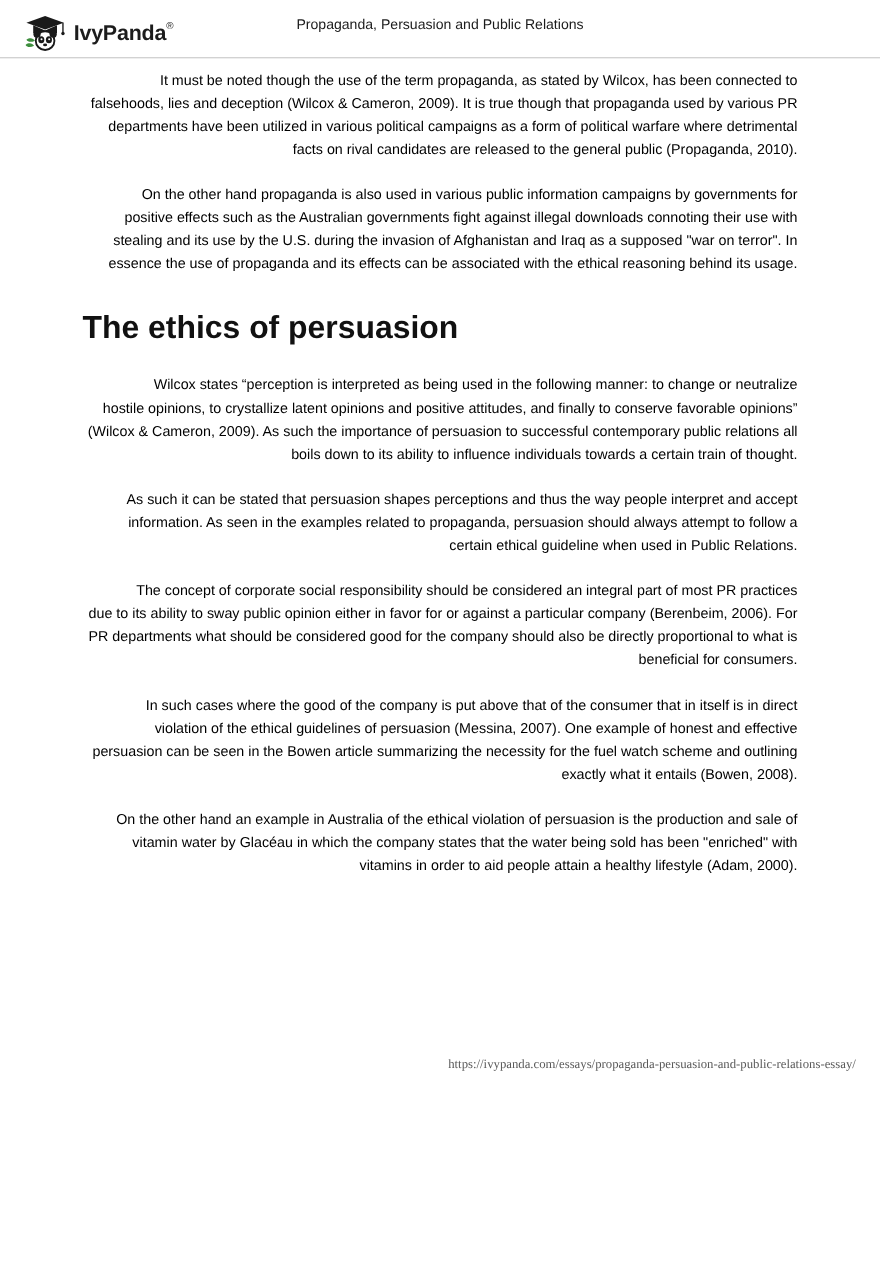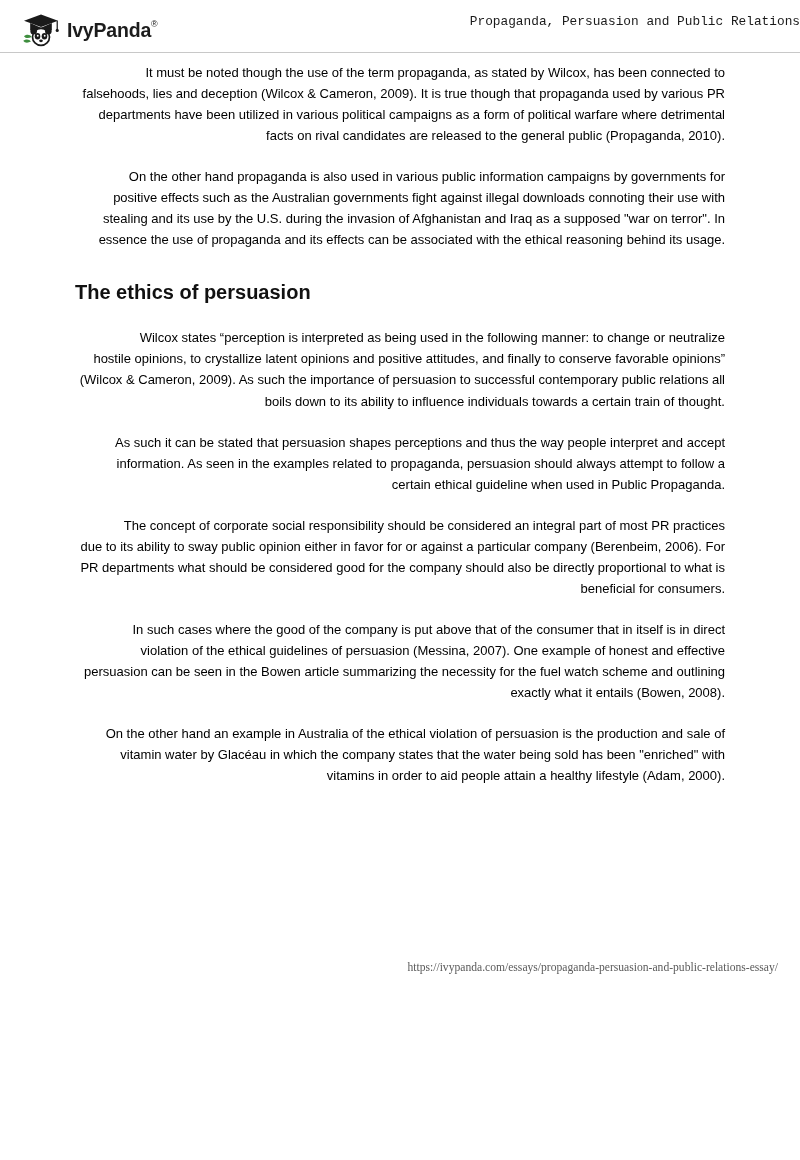--- a/index.html
+++ b/index.html
@@ -63,24 +63,24 @@
     vertical-align: super;
     position: relative;
     top: -2px;
   }
 
   .doc-title {
     position: absolute;
     top: 14px;
     left: 0;
     width: 800px;
-    text-align: right;
+    text-align: center;
     font-size: 12.8px;
     color: #1a1a1a;
-    font-family: Liberation Mono, monospace;
+    font-family: Liberation Sans, sans-serif;
   }
 
   .header-rule {
     position: absolute;
     top: 52px;
     left: 0;
     width: 800px;
     height: 1px;
     background: #c8c8c8;
   }
@@ -98,21 +98,21 @@
     font-size: 13px;
     line-height: 1.62;
     text-align: right;
     color: #000000;
     text-indent: 29px;
     font-family: "Liberation Sans", sans-serif;
   }
 
   .content h2 {
     margin: 30px 0 22px 0;
-    font-size: 20px;
+    font-size: 29px;
     font-weight: bold;
     color: #111111;
     line-height: 1.25;
     font-family: "Liberation Sans", sans-serif;
   }
 
   
   .page-footer {
     position: absolute;
     bottom: 18px;
@@ -168,21 +168,21 @@
   </div>
 
   <div class="content">
 
     <p>It must be noted though the use of the term propaganda, as stated by Wilcox, has been connected to falsehoods, lies and deception (Wilcox &amp; Cameron, 2009). It is true though that propaganda used by various PR departments have been utilized in various political campaigns as a form of political warfare where detrimental facts on rival candidates are released to the general public (Propaganda, 2010).</p>
     <p>On the other hand propaganda is also used in various public information campaigns by governments for positive effects such as the Australian governments fight against illegal downloads connoting their use with stealing and its use by the U.S. during the invasion of Afghanistan and Iraq as a supposed "war on terror". In essence the use of propaganda and its effects can be associated with the ethical reasoning behind its usage.</p>
 
     <h2>The ethics of persuasion</h2>
 
     <p>Wilcox states “perception is interpreted as being used in the following manner: to change or neutralize hostile opinions, to crystallize latent opinions and positive attitudes, and finally to conserve favorable opinions” (Wilcox &amp; Cameron, 2009). As such the importance of persuasion to successful contemporary public relations all boils down to its ability to influence individuals towards a certain train of thought.</p>
-    <p>As such it can be stated that persuasion shapes perceptions and thus the way people interpret and accept information. As seen in the examples related to propaganda, persuasion should always attempt to follow a certain ethical guideline when used in Public Propaganda.</p>
+    <p>As such it can be stated that persuasion shapes perceptions and thus the way people interpret and accept information. As seen in the examples related to propaganda, persuasion should always attempt to follow a certain ethical guideline when used in Public Relations.</p>
     <p>The concept of corporate social responsibility should be considered an integral part of most PR practices due to its ability to sway public opinion either in favor for or against a particular company (Berenbeim, 2006). For PR departments what should be considered good for the company should also be directly proportional to what is beneficial for consumers.</p>
     <p>In such cases where the good of the company is put above that of the consumer that in itself is in direct violation of the ethical guidelines of persuasion (Messina, 2007). One example of honest and effective persuasion can be seen in the Bowen article summarizing the necessity for the fuel watch scheme and outlining exactly what it entails (Bowen, 2008).</p>
     <p>On the other hand an example in Australia of the ethical violation of persuasion is the production and sale of vitamin water by Glacéau in which the company states that the water being sold has been "enriched" with vitamins in order to aid people attain a healthy lifestyle (Adam, 2000).</p>
 
   </div>
 
   <div class="page-footer">
     <div class="footer-url">https://ivypanda.com/essays/propaganda-persuasion-and-public-relations-essay/</div>
   </div>
 

